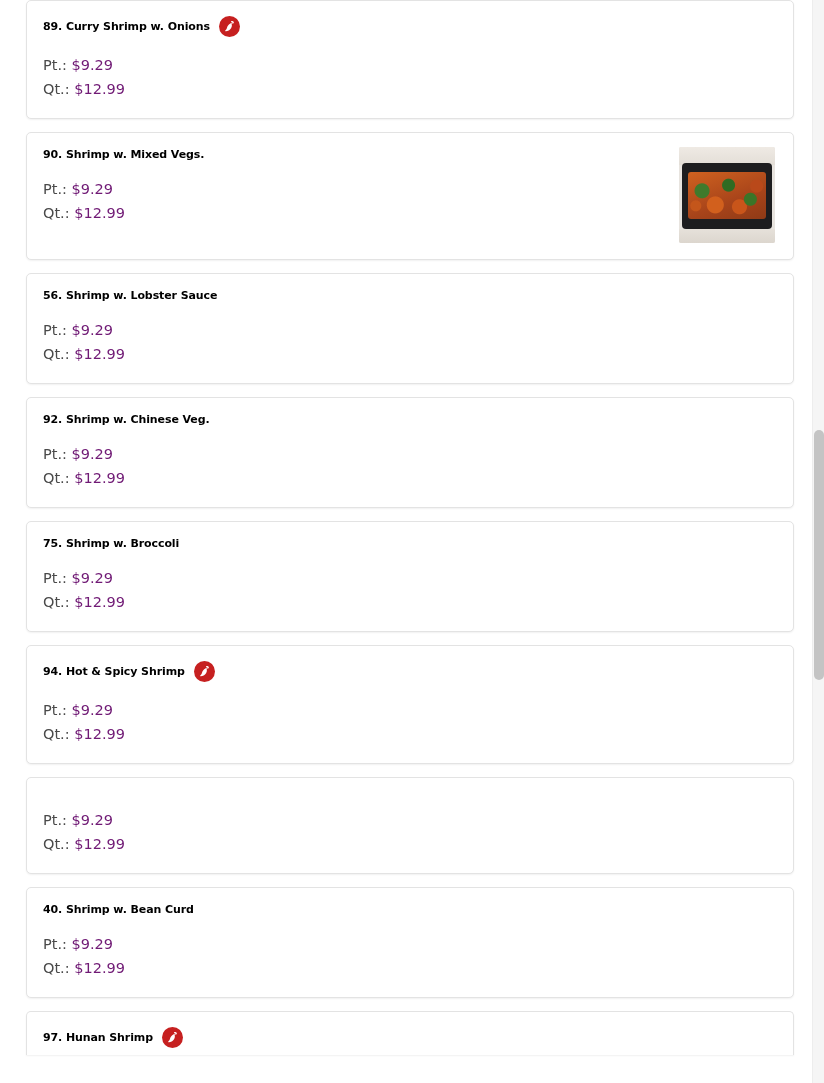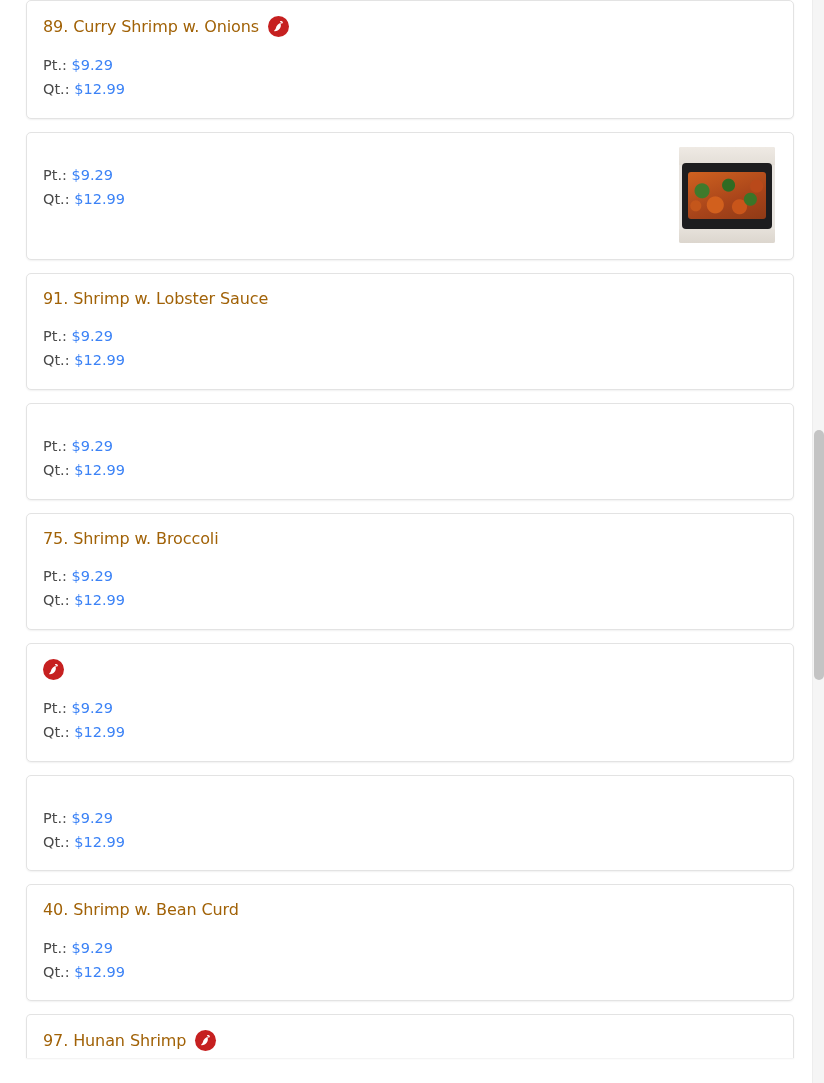--- a/index.html
+++ b/index.html
@@ -30,23 +30,23 @@
     min-height: 96px;
     display: flex;
     flex-direction: row;
     align-items: flex-start;
   }
   .card-body {
     flex: 1 1 auto;
     min-width: 0;
   }
   .item-title {
-    font-size: 16px;
-    font-weight: normal;
-    color: #a16207;
+    font-size: 11px;
+    font-weight: bold;
+    color: #000000;
     line-height: 1.2;
     display: flex;
     align-items: center;
     gap: 9px;
     margin: 1px 0 0 0;
     letter-spacing: -0.1px;
   }
   .spicy-icon {
     display: inline-flex;
     width: 21px;
@@ -63,21 +63,21 @@
   .price-rows {
     margin-top: 17px;
   }
   .price-row {
     font-size: 14.5px;
     color: #4a4a4a;
     line-height: 1.65;
     white-space: nowrap;
   }
   .price-row .price-val {
-    color: #3b82f6;
+    color: #701a75;
   }
   .thumb {
     flex: 0 0 auto;
     width: 96px;
     height: 96px;
     margin-left: 14px;
     border-radius: 2px;
     overflow: hidden;
     position: relative;
     background: #e8e4df;
@@ -163,20 +163,24 @@
           <span class="price-label">Qt.: </span>
           <span class="price-val">$12.99</span>
         </div>
       </div>
     </div>
 
   </div>
 
   <div class="menu-card">
     <div class="card-body">
+      <div class="item-title">
+        <span class="title-text">90. Shrimp w. Mixed Vegs.</span>
+
+      </div>
       <div class="price-rows">
         <div class="price-row">
           <span class="price-label">Pt.: </span>
           <span class="price-val">$9.29</span>
         </div>
         <div class="price-row">
           <span class="price-label">Qt.: </span>
           <span class="price-val">$12.99</span>
         </div>
       </div>
@@ -185,39 +189,43 @@
       <div class="glare"></div>
       <div class="plate"></div>
       <div class="food"></div>
       <div class="shadow-strip"></div>
     </div>
   </div>
 
   <div class="menu-card">
     <div class="card-body">
       <div class="item-title">
-        <span class="title-text">91. Shrimp w. Lobster Sauce</span>
-
-      </div>
-      <div class="price-rows">
-        <div class="price-row">
-          <span class="price-label">Pt.: </span>
-          <span class="price-val">$9.29</span>
-        </div>
-        <div class="price-row">
-          <span class="price-label">Qt.: </span>
-          <span class="price-val">$12.99</span>
-        </div>
-      </div>
-    </div>
-
-  </div>
-
-  <div class="menu-card">
-    <div class="card-body">
+        <span class="title-text">56. Shrimp w. Lobster Sauce</span>
+
+      </div>
+      <div class="price-rows">
+        <div class="price-row">
+          <span class="price-label">Pt.: </span>
+          <span class="price-val">$9.29</span>
+        </div>
+        <div class="price-row">
+          <span class="price-label">Qt.: </span>
+          <span class="price-val">$12.99</span>
+        </div>
+      </div>
+    </div>
+
+  </div>
+
+  <div class="menu-card">
+    <div class="card-body">
+      <div class="item-title">
+        <span class="title-text">92. Shrimp w. Chinese Veg.</span>
+
+      </div>
       <div class="price-rows">
         <div class="price-row">
           <span class="price-label">Pt.: </span>
           <span class="price-val">$9.29</span>
         </div>
         <div class="price-row">
           <span class="price-label">Qt.: </span>
           <span class="price-val">$12.99</span>
         </div>
       </div>
@@ -241,20 +249,21 @@
           <span class="price-val">$12.99</span>
         </div>
       </div>
     </div>
 
   </div>
 
   <div class="menu-card">
     <div class="card-body">
       <div class="item-title">
+        <span class="title-text">94. Hot &amp; Spicy Shrimp</span>
         <span class="spicy-icon">
           <svg width="13" height="13" viewBox="0 0 13 13" aria-hidden="true">
             <path d="M8.6 1.6c.9-.2 1.6.3 1.7 1.1-.7-.1-1.1.1-1.4.5" fill="none" stroke="#ffffff" stroke-width="1.1" stroke-linecap="round"></path>
             <path d="M8.6 3.4c.7 2.1.1 4.6-1.6 6.2-1.3 1.2-2.9 1.7-4.3 1.6-.5 0-.7-.5-.4-.8 1-.8 1.4-1.6 1.7-2.7.4-1.6 1.5-3.2 3-4 .6-.3 1.3-.5 1.6-.3z" fill="#ffffff"></path>
           </svg>
         </span>
       </div>
       <div class="price-rows">
         <div class="price-row">
           <span class="price-label">Pt.: </span>

